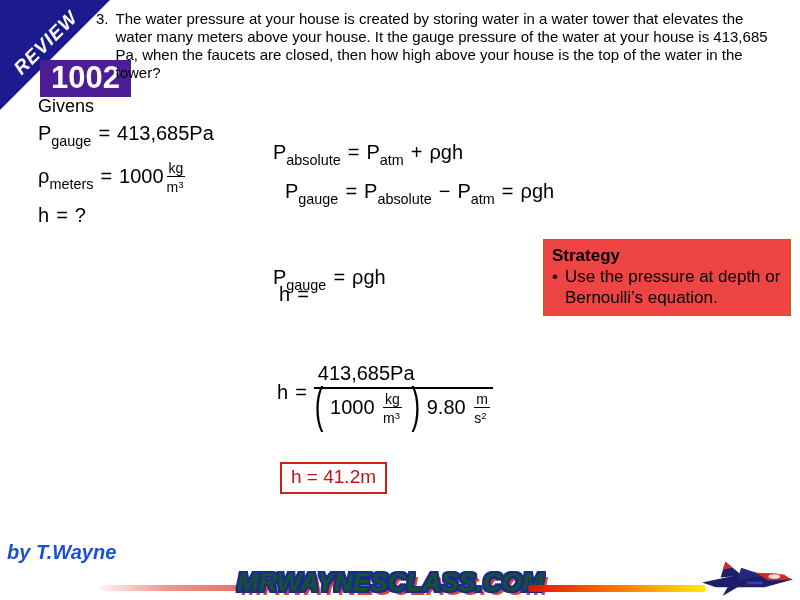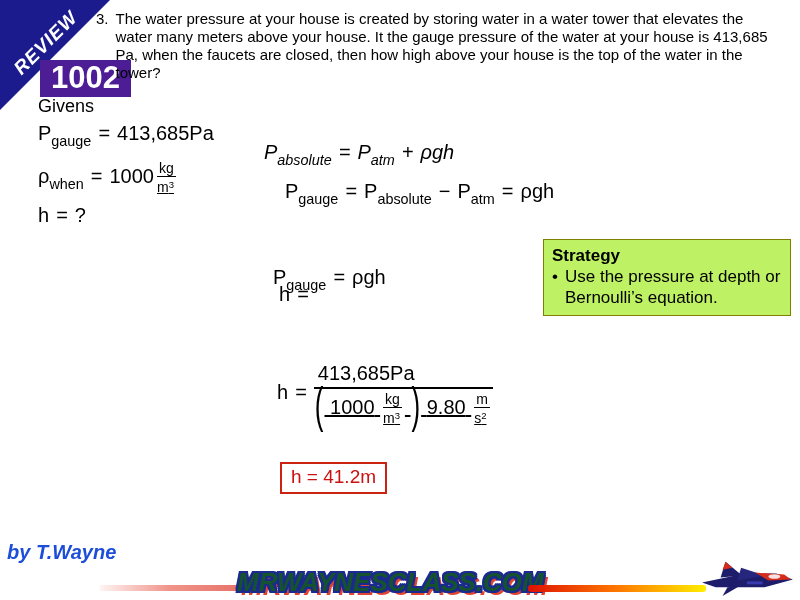--- a/index.html
+++ b/index.html
@@ -48,40 +48,40 @@
     position: absolute;
     font-size: 20px; white-space: nowrap;
   }
   .eq .s { font-size: 0.72em; position: relative; top: 0.42em; }
   .eq .rel { margin: 0 7px; }
   .eq .op { margin: 0 7px; }
   .e { font-size: 0.68em; position: relative; top: -0.45em; }
 
   .fr { display: inline-block; vertical-align: middle; }
   .fr .n { display: block; border-bottom: 2px solid #000; padding: 0 4px 2px 4px; }
-  .fr .d { display: block; padding-top: 2px; text-decoration: underline; }
+  .fr .d { display: block; padding-top: 2px; }
   .fr.small { font-size: 0.7em; margin: 0 3px; }
   .fr.small .n { border-bottom: 1.5px solid #000; padding: 0 2px 0 2px; }
   .n.pad { padding-bottom: 9px; }
   .d-row { display: flex; align-items: center; justify-content: center; gap: 1px; }
   .paren { display: inline-block; transform: scaleY(1.9); font-size: 26px; font-weight: 300; line-height: 1; margin: 0 1px; }
 
   .givens-title { position: absolute; left: 38px; top: 96px; font-size: 18px; }
 
   
   .answer-box {
     position: absolute; left: 280px; top: 462px;
     border: 2px solid #cc2211; color: #cc1111;
     font-size: 19px; padding: 2px 9px 4px 9px;
   }
 
   
   .strategy {
     position: absolute; left: 543px; top: 239px; width: 248px;
-    background: #bef264; border: 1px solid #808000;
+    background: #ef4444; border: 1px solid #808000;
     padding: 5px 8px 7px 8px;
     font-size: 17px; line-height: 21px;
   }
   .strategy-title { font-weight: bold; }
   .strategy-item { display: flex; gap: 7px; }
 
   
   .footer-author {
     position: absolute; left: 7px; top: 541px;
     font-size: 20px; font-style: italic; font-weight: 600; color: #1d4ed8;
@@ -119,28 +119,28 @@
   <span>The water pressure at your house is created by storing water in a water tower that elevates the water many meters above your house. It the gauge pressure of the water at your house is 413,685 Pa, when the faucets are closed, then how high above your house is the top of the water in the tower?</span>
 </div>
 
 <div class="givens-title">Givens</div>
 
 <div class="eq" style="left:38px; top:122px;">
   <span>P</span><span class="s">gauge</span><span class="rel">=</span><span>413,685Pa</span>
 </div>
 
 <div class="eq" style="left:38px; top:160px;">
-  <span>ρ</span><span class="s">when</span><span class="rel">=</span><span>1000</span><span class="fr small"><span class="n">kg</span><span class="d"><span>m</span><span class="e">3</span></span></span>
+  <span>ρ</span><span class="s">meters</span><span class="rel">=</span><span>1000</span><span class="fr small"><span class="n">kg</span><span class="d"><span>m</span><span class="e">3</span></span></span>
 </div>
 
 <div class="eq" style="left:38px; top:204px;">
   <span>h</span><span class="rel">=</span><span>?</span>
 </div>
 
-<div class="eq" style="left:264px; top:141px;font-style:italic;">
+<div class="eq" style="left:273px; top:141px;">
   <span>P</span><span class="s">absolute</span><span class="rel">=</span><span>P</span><span class="s">atm</span><span class="op">+</span><span>ρgh</span>
 </div>
 
 <div class="eq" style="left:285px; top:180px;">
   <span>P</span><span class="s">gauge</span><span class="rel">=</span><span>P</span><span class="s">absolute</span><span class="op">−</span><span>P</span><span class="s">atm</span><span class="rel">=</span><span>ρgh</span>
 </div>
 
 <div class="eq" style="left:273px; top:230px;margin-top:36px;">
   <span>P</span><span class="s">gauge</span><span class="rel">=</span><span>ρgh</span>
 </div>

